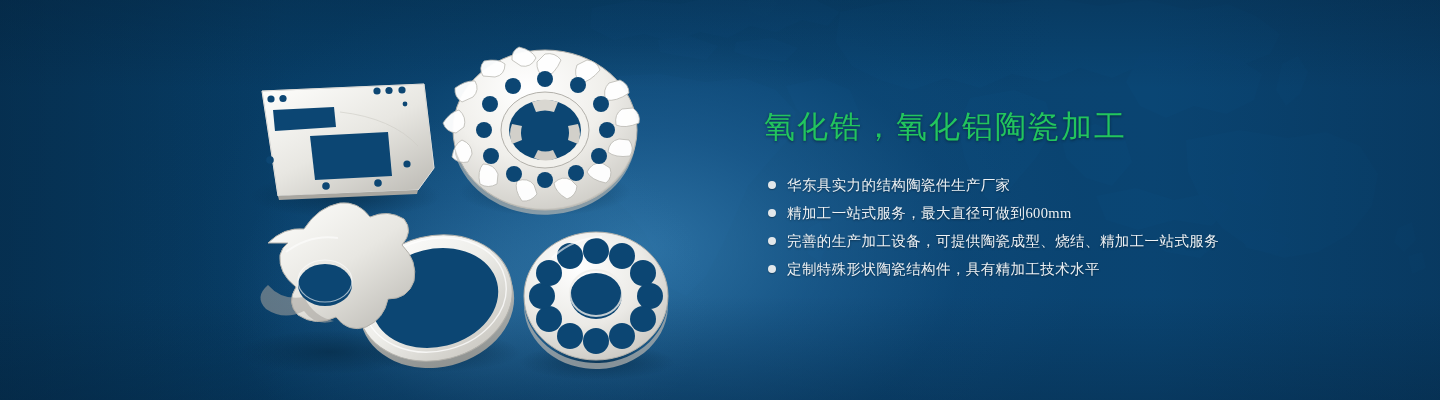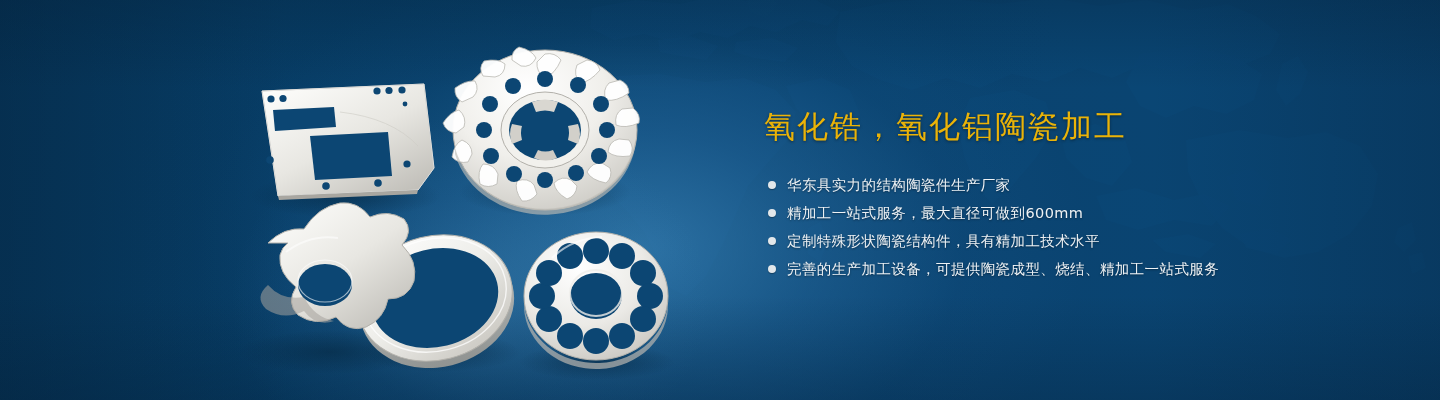--- a/index.html
+++ b/index.html
@@ -50,33 +50,34 @@
 
   
   .products{position:absolute;left:0;top:0;width:720px;height:400px;}
   .products svg{display:block;width:100%;height:100%;}
 
   
   .copy{position:absolute;left:764px;top:108px;width:640px;}
   .headline{
     font-size:31px;
     letter-spacing:2px;
-    color:#eab308;
+    color:#22c55e;
     font-weight:400;
     line-height:1.22;
     margin:0 0 28px 0;
     text-shadow:0 1px 3px rgba(0,0,0,.45);
     white-space:nowrap;
   }
   .bullets{list-style:none;margin:0;padding:0;}
   .bullet{
     display:flex;align-items:center;
     height:23px;
     margin:0 0 5px 0;
     white-space:nowrap;
+    font-family:Liberation Serif, serif;
   }
   .dot{
     width:8px;height:8px;border-radius:50%;
     background:#e2e7ea;
     margin:0 11px 0 4px;
     flex:0 0 auto;
     box-shadow:0 1px 1px rgba(0,0,0,.30);
   }
   .btext{
     font-size:14.5px;
@@ -305,22 +306,22 @@
       <li class="bullet">
         <span class="dot"></span>
         <span class="btext">华东具实力的结构陶瓷件生产厂家</span>
       </li>
       <li class="bullet">
         <span class="dot"></span>
         <span class="btext">精加工一站式服务，最大直径可做到600mm</span>
       </li>
       <li class="bullet">
         <span class="dot"></span>
-        <span class="btext">定制特殊形状陶瓷结构件，具有精加工技术水平</span>
+        <span class="btext">完善的生产加工设备，可提供陶瓷成型、烧结、精加工一站式服务</span>
       </li>
       <li class="bullet">
         <span class="dot"></span>
-        <span class="btext">完善的生产加工设备，可提供陶瓷成型、烧结、精加工一站式服务</span>
+        <span class="btext">定制特殊形状陶瓷结构件，具有精加工技术水平</span>
       </li>
     </ul>
   </div>
 
 </div>
 
 </body></html>

